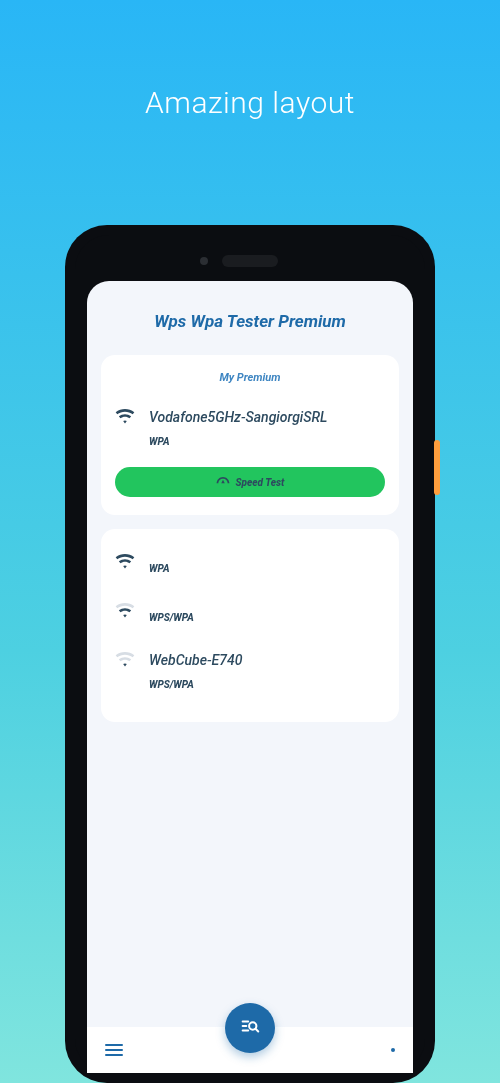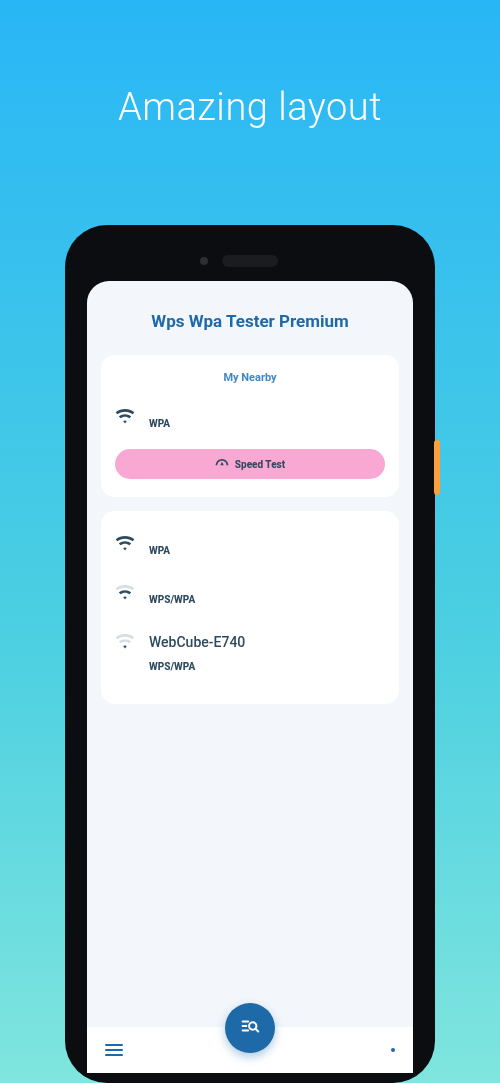--- a/index.html
+++ b/index.html
@@ -3,35 +3,36 @@
 <meta charset="utf-8">
 <style>
   * { box-sizing: border-box; margin: 0; padding: 0; }
   html, body { width: 500px; height: 1083px; overflow: hidden; font-family: -apple-system, BlinkMacSystemFont, "Segoe UI", Roboto, Arial, sans-serif; }
   body {
     background: linear-gradient(180deg, #29b6f6 0%, #4dd0e1 60%, #80e5de 100%);
     position: relative;
   }
   .headline {
     color: #fff;
-    font-size: 38px;
+    font-size: 30px;
     font-weight: 300;
     text-align: center;
     padding-top: 85px;
     letter-spacing: 0.5px;
   }
   .phone {
     position: absolute;
     left: 65px;
     top: 225px;
     width: 370px;
     height: 858px;
     background: #0b0d11;
     border-radius: 42px;
     padding: 10px;
+    font-style: italic;
   }
   .phone-inner {
     width: 100%; height: 100%;
     background: #0b0d11;
     border-radius: 34px;
     padding: 6px;
     position: relative;
   }
   .side-button {
     position: absolute;
@@ -119,21 +120,21 @@
     font-weight: 800;
     margin-top: 10px;
   }
   .pill-row {
     display: flex;
     gap: 10px;
     margin-top: 6px;
   }
   .pill {
     flex: 1;
-    background: #f9a8d4;
+    background: #22c55e;
     border-radius: 18px;
     padding: 8px 6px;
     display: flex;
     align-items: center;
     justify-content: center;
     gap: 6px;
     color: #2d4a5f;
     font-size: 10px;
     font-weight: 800;
     cursor: pointer;
@@ -175,28 +176,29 @@
 <div class="phone">
   <div class="side-button"></div>
   <div class="phone-inner">
     <div class="camera"></div>
     <div class="screen">
       <div class="screen-content">
 
         <div class="app-title">Wps Wpa Tester Premium</div>
 
         <div class="card">
-          <div class="card-header">My Nearby</div>
+          <div class="card-header">My Premium</div>
           <div class="net-row">
             <span class="wifi-icon">
               <svg viewBox="0 0 24 20">
                   <path fill="#2d4a5f" d="M12 18.5l2.2-2.8c-1.3-1-3.1-1-4.4 0L12 18.5zM6.5 12.4c3.2-2.5 7.8-2.5 11 0l1.9-2.4c-4.3-3.4-10.5-3.4-14.8 0l1.9 2.4zM2.7 7.6c5.4-4.3 13.2-4.3 18.6 0l1.9-2.4C16.6-0.1 7.4-0.1.8 5.2l1.9 2.4z"></path>
                 </svg>
             </span>
             <div class="net-info">
+              <div class="net-name">Vodafone5GHz-SangiorgiSRL</div>
               <div class="net-sec">WPA</div>
             </div>
           </div>
           <div class="pill-row">
             <div class="pill">
               <span>
                 <svg width="14" height="12" viewBox="0 0 24 20">
                     <path fill="#2d4a5f" d="M12 3C6 3 1 8 1 14h3c0-4.4 3.6-8 8-8s8 3.6 8 8h3C23 8 18 3 12 3zm0 5l-3 6h6l-3-6z"></path>
                   </svg>
               </span>

